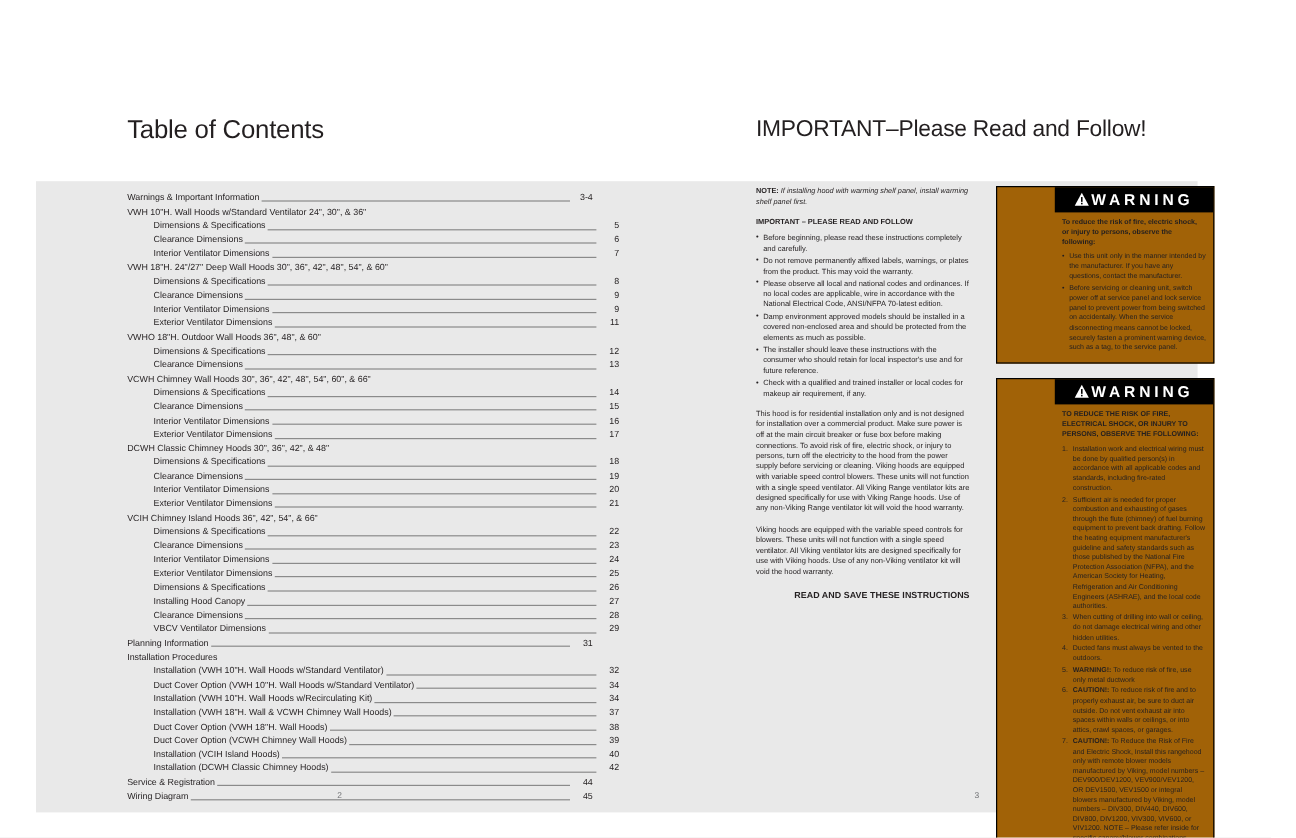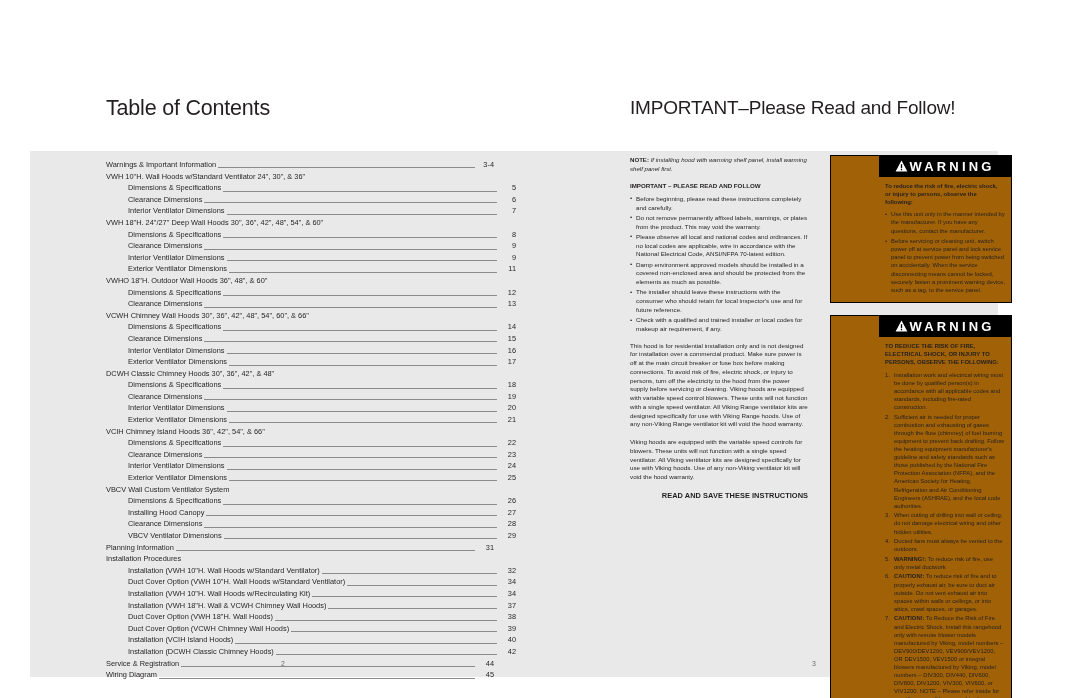--- a/index.html
+++ b/index.html
@@ -236,25 +236,20 @@
         </div>
         <div class="toc-line lvl1">
           <span class="toc-label">Interior Ventilator Dimensions</span>
           <span class="toc-dots"></span>
           <span class="toc-page">24</span>
         </div>
         <div class="toc-line lvl1">
           <span class="toc-label">Exterior Ventilator Dimensions</span>
           <span class="toc-dots"></span>
           <span class="toc-page">25</span>
-        </div>
-        <div class="toc-line lvl0 nodots">
-          <span class="toc-label">VBCV Wall Custom Ventilator System</span>
-          <span class="toc-dots"></span>
-          <span class="toc-page"></span>
         </div>
         <div class="toc-line lvl1">
           <span class="toc-label">Dimensions &amp; Specifications</span>
           <span class="toc-dots"></span>
           <span class="toc-page">26</span>
         </div>
         <div class="toc-line lvl1">
           <span class="toc-label">Installing Hood Canopy</span>
           <span class="toc-dots"></span>
           <span class="toc-page">27</span>

